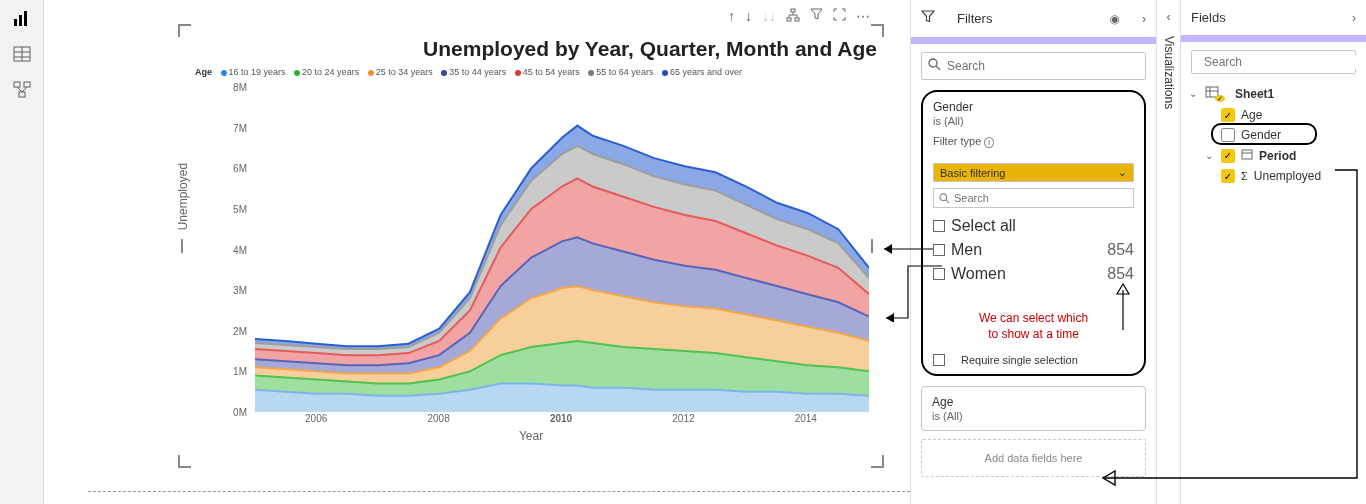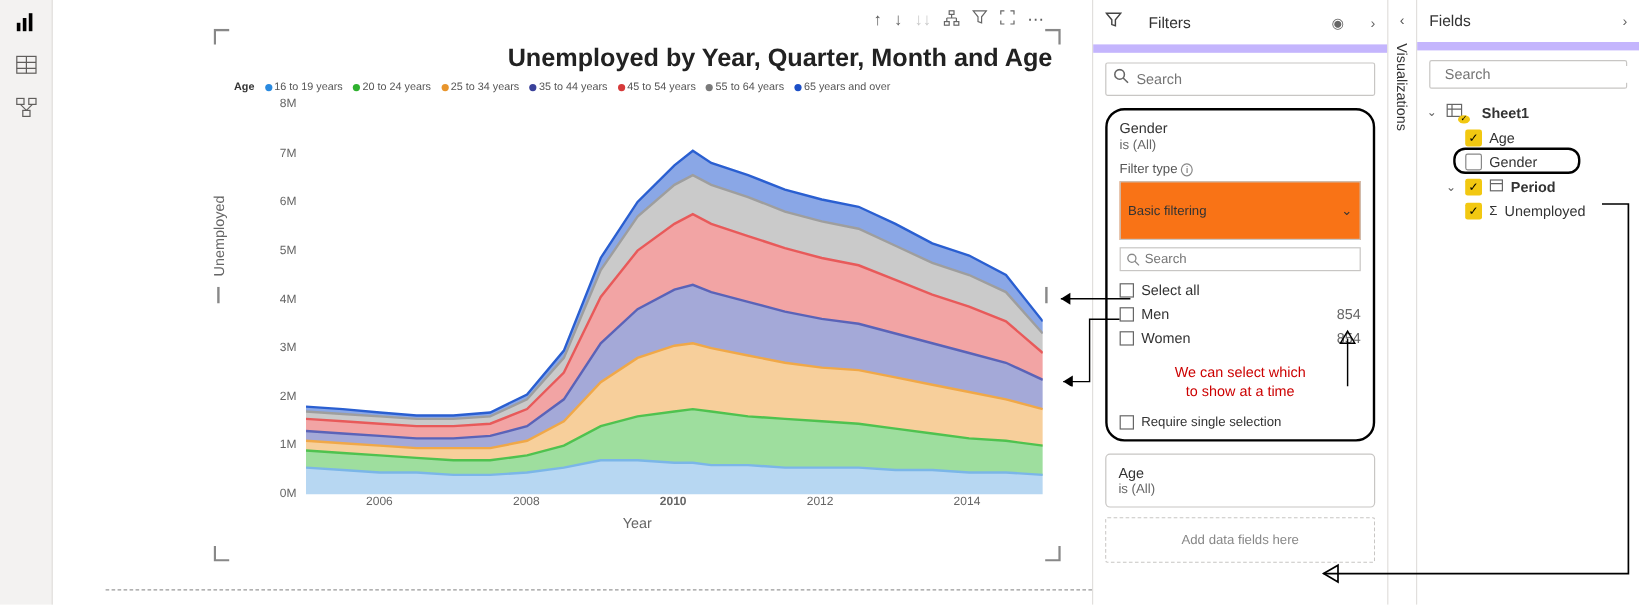--- a/index.html
+++ b/index.html
@@ -37,29 +37,29 @@
 .pane-header{display:flex;align-items:center;gap:22px;padding:10px 10px;font-size:13px;font-weight:400;color:#333;border-bottom:7px solid #c4b5fd}
 .pane-header .spacer{flex:1}
 .pane-header .ic{color:#666;font-size:12px}
 .search-box{margin:8px 10px;border:1px solid #c8c6c4;border-radius:2px;display:flex;align-items:center;padding:4px 6px;gap:6px}
 .search-box input{border:none;outline:none;font-size:12px;flex:1;color:#333}
 .filter-card{margin:2px 10px 8px 10px;border:1px solid #c8c6c4;border-radius:4px;padding:8px 10px;position:relative}
 .filter-card.annot{border:2px solid #000;border-radius:16px}
 .fc-title{font-size:12px;color:#333}
 .fc-sub{font-size:11px;color:#666;margin-top:1px}
 .fc-label{font-size:11px;color:#555;margin-top:8px}
-.fc-select{margin-top:4px;border:1px solid #c8c6c4;background:#f97316;font-size:11px;padding:17px 6px;display:flex;justify-content:space-between;align-items:center;color:#333}
+.fc-select{margin-top:16px;border:1px solid #c8c6c4;background:#eab308;font-size:11px;padding:2px 6px;display:flex;justify-content:space-between;align-items:center;color:#333}
 .fc-search{margin-top:6px;border:1px solid #c8c6c4;display:flex;align-items:center;gap:4px;padding:3px 5px}
 .fc-search input{border:none;outline:none;font-size:11px;flex:1}
 .fc-list{margin-top:6px}
-.fc-row{display:flex;align-items:center;font-size:12px;color:#333;padding:3px 0;gap:6px}
+.fc-row{display:flex;align-items:center;font-size:16px;color:#333;padding:3px 0;gap:6px}
 .fc-row .cnt{margin-left:auto;color:#666}
 .fc-check{width:12px;height:12px;border:1px solid #666;background:#fff;flex-shrink:0}
-.fc-note{color:#c00;font-size:12px;margin-top:10px;text-align:center;line-height:1.35}
-.fc-req{display:flex;align-items:center;gap:6px;font-size:11px;color:#333;margin-top:12px}
+.fc-note{color:#c00;font-size:12px;margin-top:24px;text-align:center;line-height:1.35}
+.fc-req{display:flex;align-items:center;gap:16px;font-size:11px;color:#333;margin-top:12px}
 .add-well{margin:0 10px 10px 10px;border:1px dashed #c8c6c4;border-radius:2px;text-align:center;font-size:11px;color:#888;padding:12px 12px}
 .viz-rail{width:24px;border-left:1px solid #e1dfdd;display:flex;flex-direction:column;align-items:center;padding-top:10px;gap:6px;color:#555}
 .viz-rail .chev{font-size:12px}
 .viz-rail .vt{writing-mode:vertical-rl;font-size:12px;color:#333;margin-top:6px}
 .fields-pane{width:186px;border-left:1px solid #e1dfdd;display:flex;flex-direction:column}
 .field-item{display:flex;align-items:center;gap:6px;font-size:12px;color:#333;padding:3px 8px 3px 14px}
 .field-item .yc{width:14px;height:14px;background:#f2c811;border-radius:2px;display:flex;align-items:center;justify-content:center;font-size:10px;color:#000;flex-shrink:0}
 .field-item .ec{width:14px;height:14px;border:1px solid #888;border-radius:2px;flex-shrink:0}
 .field-item.sub{padding-left:40px}
 .tree-caret{font-size:10px;color:#666;width:10px}

